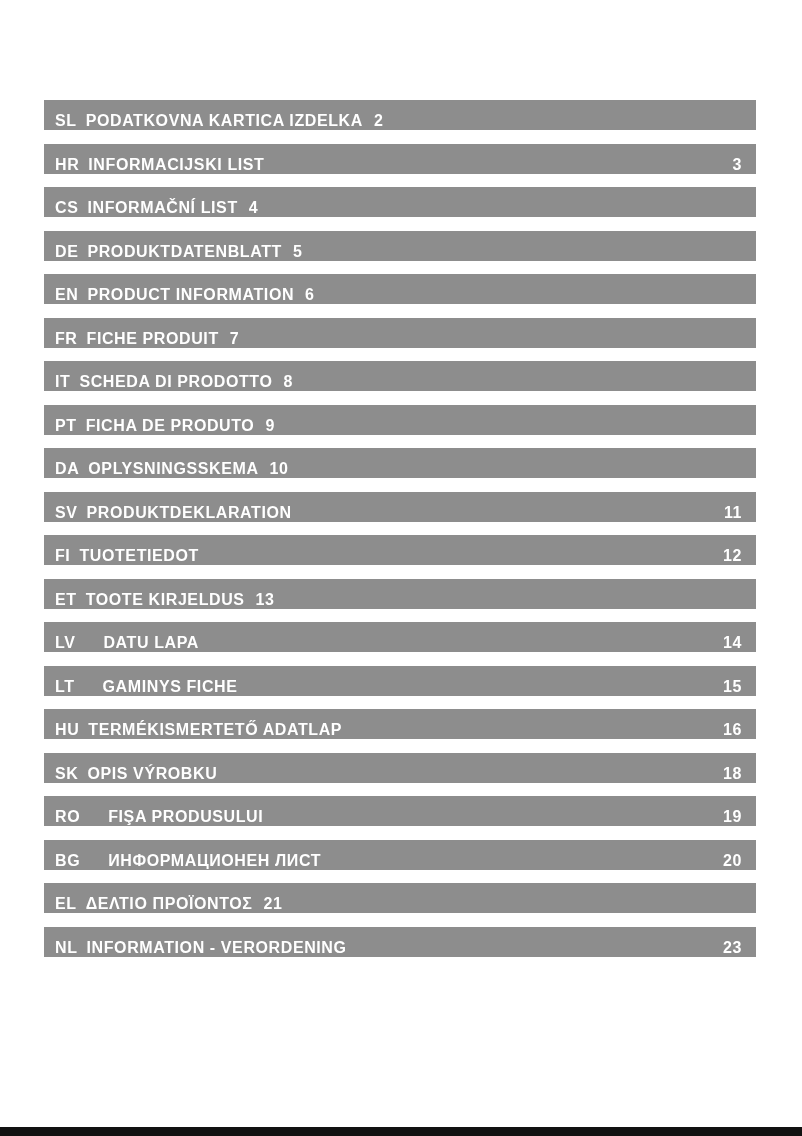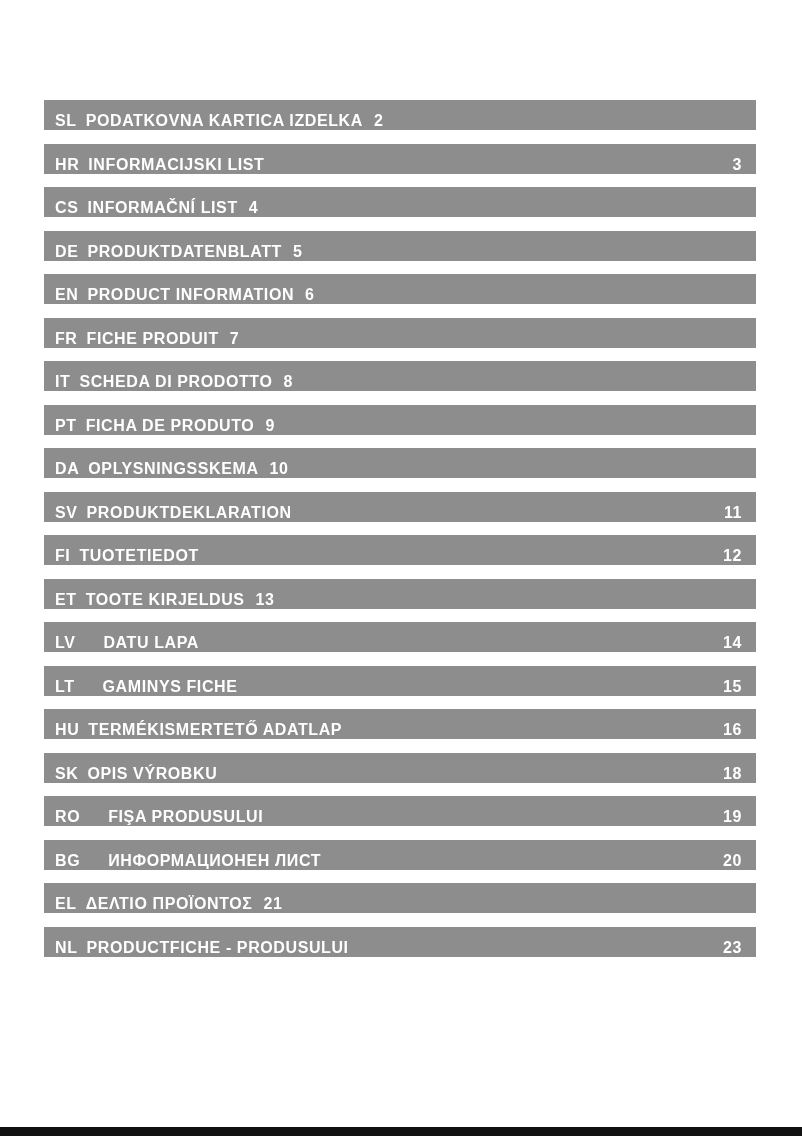--- a/index.html
+++ b/index.html
@@ -162,20 +162,20 @@
       <span class="toc-title">ИНФОРМАЦИОНЕН ЛИСТ</span>
       <span class="toc-page right">20</span>
     </div>
       <div class="toc-row">
       <span class="toc-lang">EL</span>
       <span class="toc-title">ΔΕΛΤΙΟ ΠΡΟΪΟΝΤΟΣ</span>
       <span class="toc-page inline">21</span>
     </div>
       <div class="toc-row">
       <span class="toc-lang">NL</span>
-      <span class="toc-title">PRODUCTFICHE - PRODUSULUI</span>
+      <span class="toc-title">INFORMATION - VERORDENING</span>
       <span class="toc-page right">23</span>
     </div>
     </div>
 
   <div class="footer-bar"></div>
 
 </div>
 
 </body></html>

